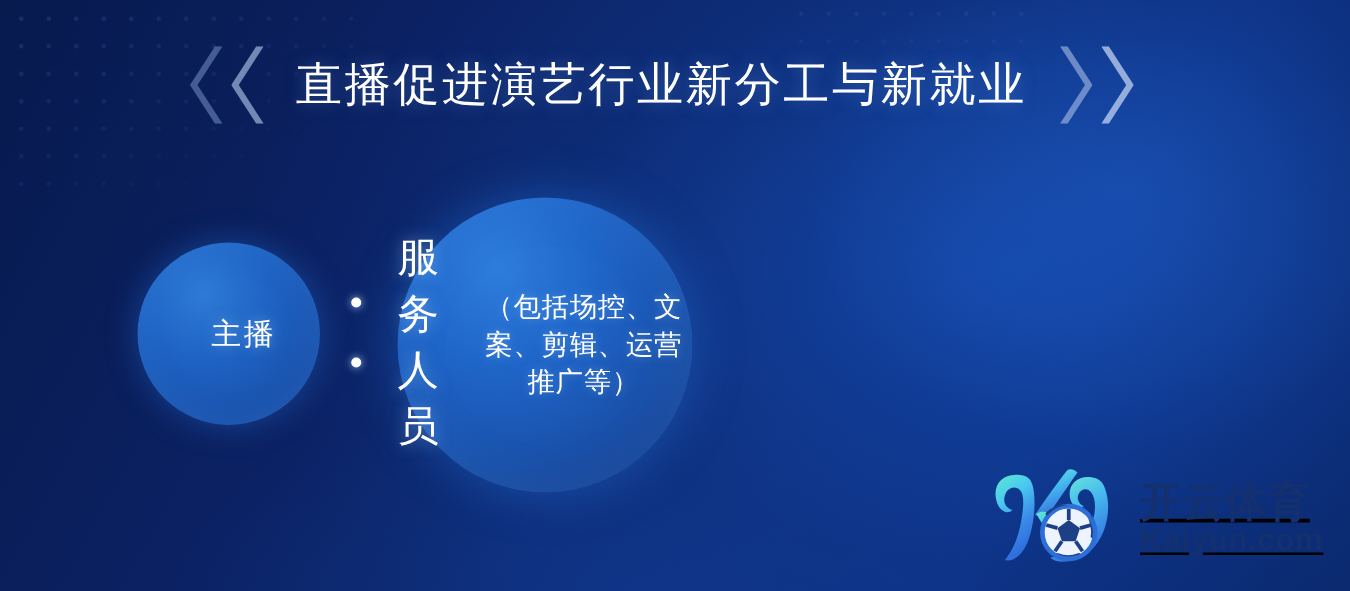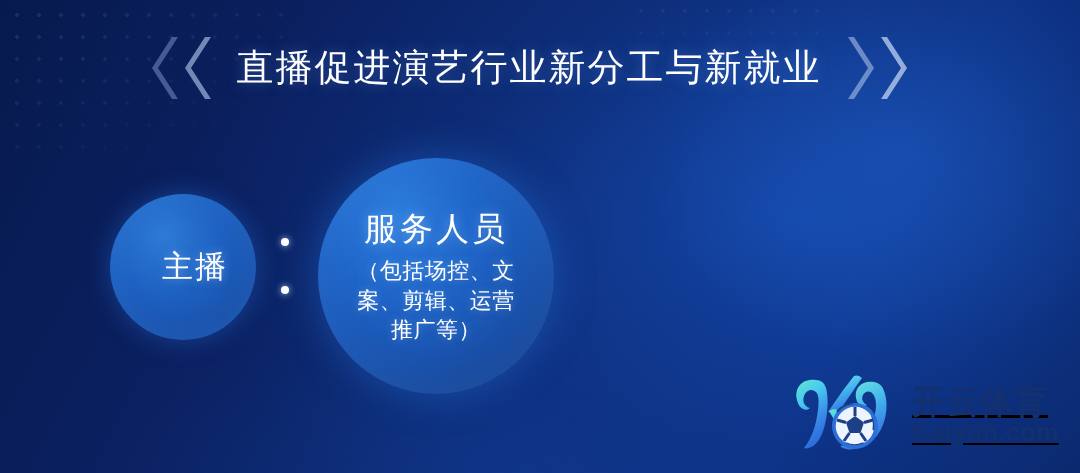--- a/index.html
+++ b/index.html
@@ -83,21 +83,21 @@
     position: absolute;
     left: 110px; top: 194px;
     width: 146px; height: 146px;
     border-radius: 50%;
     background: radial-gradient(circle at 36% 28%, #2f7ad6 0%, #1e62c2 40%, #1a52ac 72%, #1a4b9c 100%);
     box-shadow: 0 0 26px rgba(40,120,225,0.40), inset 0 0 26px rgba(90,170,255,0.16);
     display: flex; align-items: center; justify-content: center;
   }
   .circle-small .lbl {
     color: #ffffff;
-    font-size: 31px;
+    font-size: 24px;
     letter-spacing: 2px;
     text-shadow: 0 0 10px rgba(160,215,255,0.5);
     margin-left: 24px;
   }
   .colon {
     position: absolute;
     left: 276px; top: 238px;
     width: 18px; height: 56px;
     display: flex; flex-direction: column;
     align-items: center; justify-content: space-between;
@@ -109,22 +109,22 @@
     background: #ffffff;
     box-shadow: 0 0 7px rgba(190,225,255,0.85);
   }
   .circle-large {
     position: absolute;
     left: 318px; top: 158px;
     width: 236px; height: 236px;
     border-radius: 50%;
     background: radial-gradient(circle at 34% 24%, #2d7ddd 0%, #1f65c8 34%, #1a53ae 62%, #173f8c 88%, #16397f 100%);
     box-shadow: 0 0 40px rgba(40,125,230,0.42), inset 0 0 40px rgba(100,175,255,0.14);
-    display: flex; flex-direction: column;
-    align-items: center; justify-content: center;
+    display: flex; flex-direction: row;
+    align-items: center; 
   }
   .circle-large .lbl {
     color: #ffffff;
     font-size: 33px;
     letter-spacing: 3px;
     text-shadow: 0 0 12px rgba(165,215,255,0.5);
     margin-bottom: 4px;
   }
   .circle-large .sub {
     color: #ffffff;

